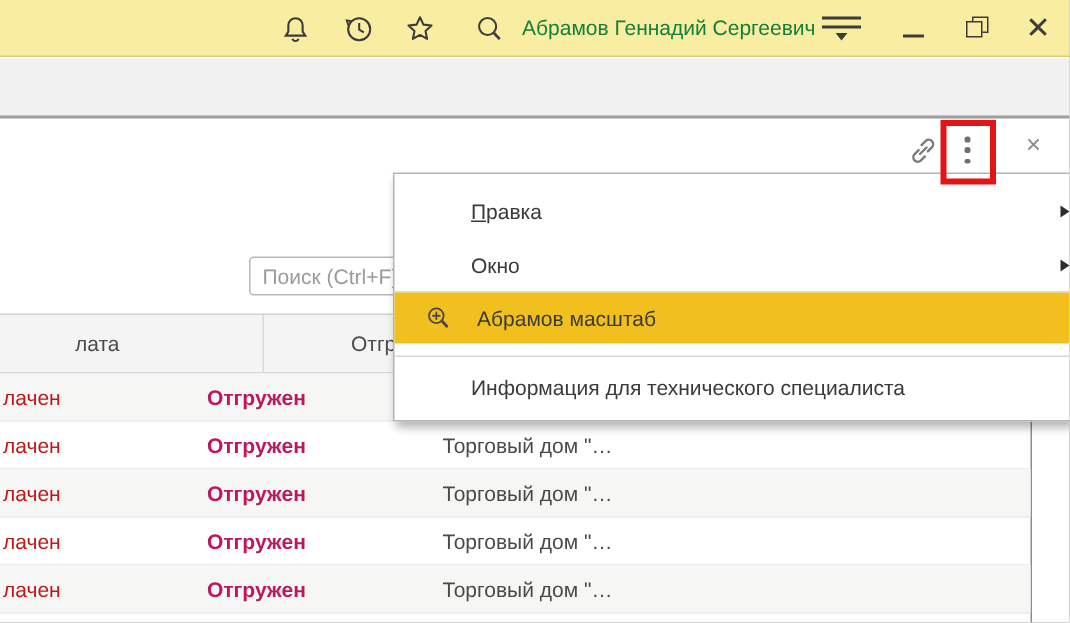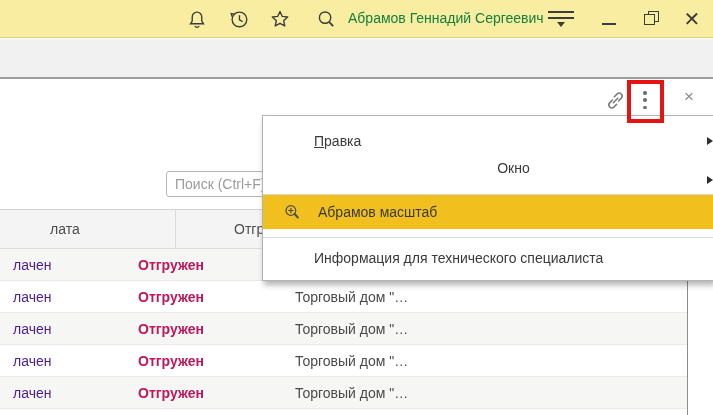--- a/index.html
+++ b/index.html
@@ -50,32 +50,32 @@
   .doc-table { position:absolute; left:0; top:209px; width:688px; height:206px;
                border-top:1px solid #d2d2d2; border-right:1px solid #8d8d8d; font-size:14px; }
   .thead { display:flex; height:39px; background:#f4f4f4; border-bottom:1px solid #dcdcdc; color:#4d4d4d; }
   .th { display:flex; align-items:center;margin-left:48px; }
   .th-payment  { width:128px; padding-left:2px;  border-right:1px solid #dadada; }
   .th-shipment { width:159px; padding-left:10px; border-right:1px solid #dadada; }
   .th-client   { flex:1; padding-left:8px; }
   .trow { display:flex; height:32px; border-bottom:1px solid #eaeaea; cursor:pointer; }
   .trow.odd { background:#f6f6f4; }
   .td { display:flex; align-items:center; white-space:nowrap; overflow:hidden; }
-  .td-payment  { width:128px; padding-left:13px;  color:#4c1d95; }
+  .td-payment  { width:128px; padding-left:2px;  color:#b91c1c; }
   .td-shipment { width:159px; padding-left:10px; color:#be185d;font-weight:bold; }
   .td-client   { flex:1; padding-left:8px; color:#4a4a4a; }
 
   
   .ctx-menu { position:absolute; left:262px; top:115px; width:452px; min-height:160px;
               background:#ffffff; border:1px solid #b3b3b3; z-index:30;
               box-shadow:2px 4px 6px rgba(0,0,0,0.3); padding:6px 0 6px; }
   .mi { display:flex; align-items:center; padding-left:51px; padding-right:0;
         font-size:14px; color:#3a3a3a; cursor:pointer; position:relative; }
   .mi-1 { height:38px; }
-  .mi-2 { height:34px;flex-direction:column; }
+  .mi-2 { height:34px; }
   .mi-3 { height:34px; background:#f1c01e; padding-left:0; }
   .mi-4 { height:32px; margin-top:4px; }
   .mi .arrow { margin-left:auto; width:0; height:0;
                border-top:4.5px solid transparent; border-bottom:4.5px solid transparent;
                border-left:6.5px solid #2d2d2d; }
   .mi-sep { height:0; border-top:1px solid #d7d7d7; }
   .u-accel { text-decoration:underline; }
   .zoom-ic { width:18px; height:18px; margin:0 17px 0 20px; }
   .zoom-ic svg { width:100%; height:100%; stroke:#4a4a4a; fill:none; stroke-width:1.6; stroke-linecap:round; }
 </style>

